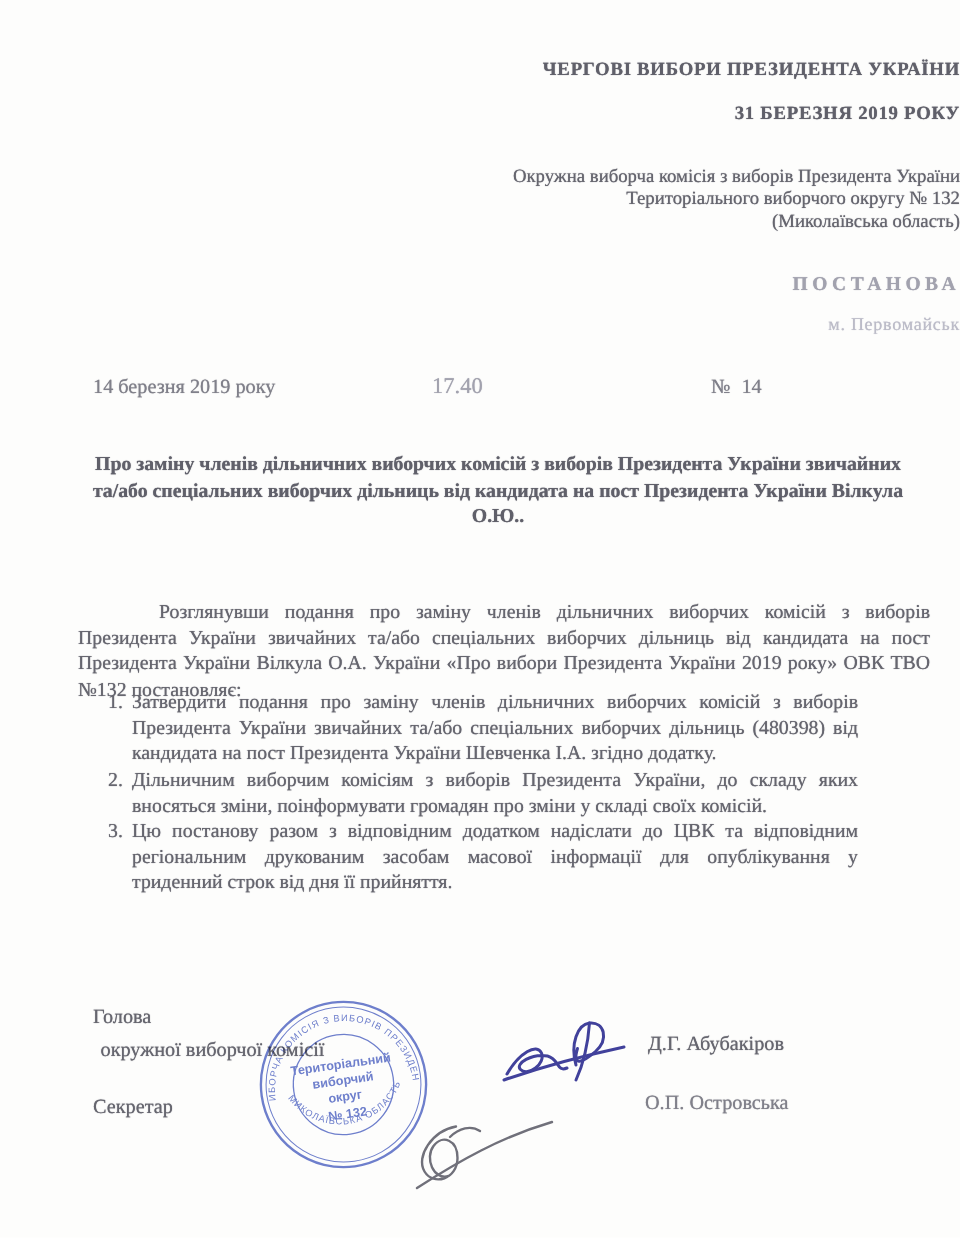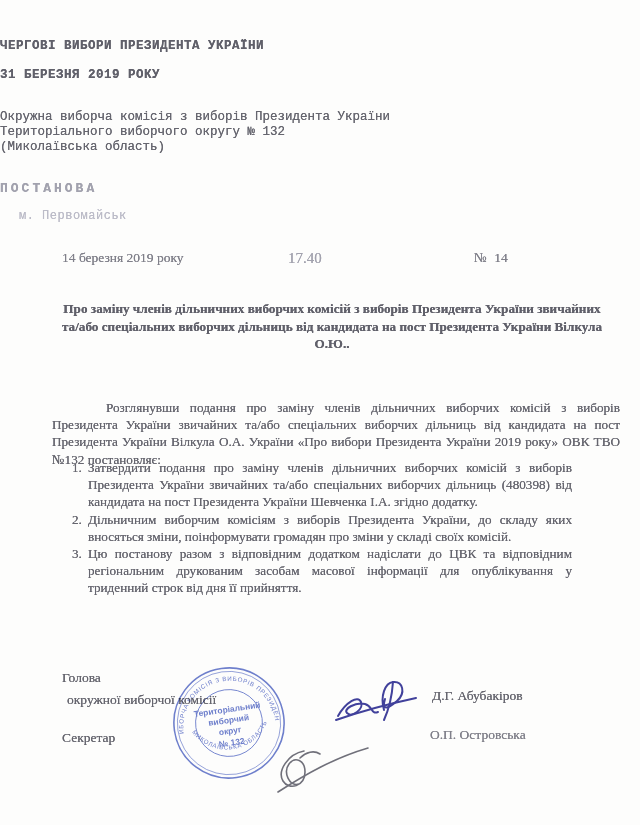--- a/index.html
+++ b/index.html
@@ -4,21 +4,21 @@
 <style>
   html,body{margin:0;padding:0;}
   body{
     width:640px;height:825px;
     background:var(--paper,#fdfdfc);
     font-family:"Liberation Serif","DejaVu Serif",serif;
     position:relative;overflow:hidden;
   }
   .page{position:absolute;inset:0;}
   .abs{position:absolute;}
-  .centered{left:0;right:0;text-align:left;font-family:Liberation Mono, monospace;}
+  .centered{left:0;right:0;text-align:right;}
   
   .scan{text-shadow:0 0 .6px currentColor;}
 
   .hdr1{top:39px;font-weight:bold;font-size:12.5px;letter-spacing:.5px;color:var(--ink-strong,#6e6e78);}
   .hdr2{top:68px;font-weight:bold;font-size:12.5px;letter-spacing:.5px;color:var(--ink-strong,#6e6e78);}
   .commission{top:110px;font-size:12.5px;line-height:15px;color:var(--ink,#74747e);}
   .doctype{top:181px;font-weight:bold;font-size:13px;letter-spacing:3px;color:var(--ink-faded,#a2a2ae);filter:blur(.3px);}
   .city{top:209px;font-size:12px;letter-spacing:.5px;color:var(--ink-faintest,#bcbcc8);filter:blur(.3px);padding-left:19px;}
 
   .meta-date{top:250px;left:62px;font-size:13.5px;color:var(--ink-light,#7c7c86);}

